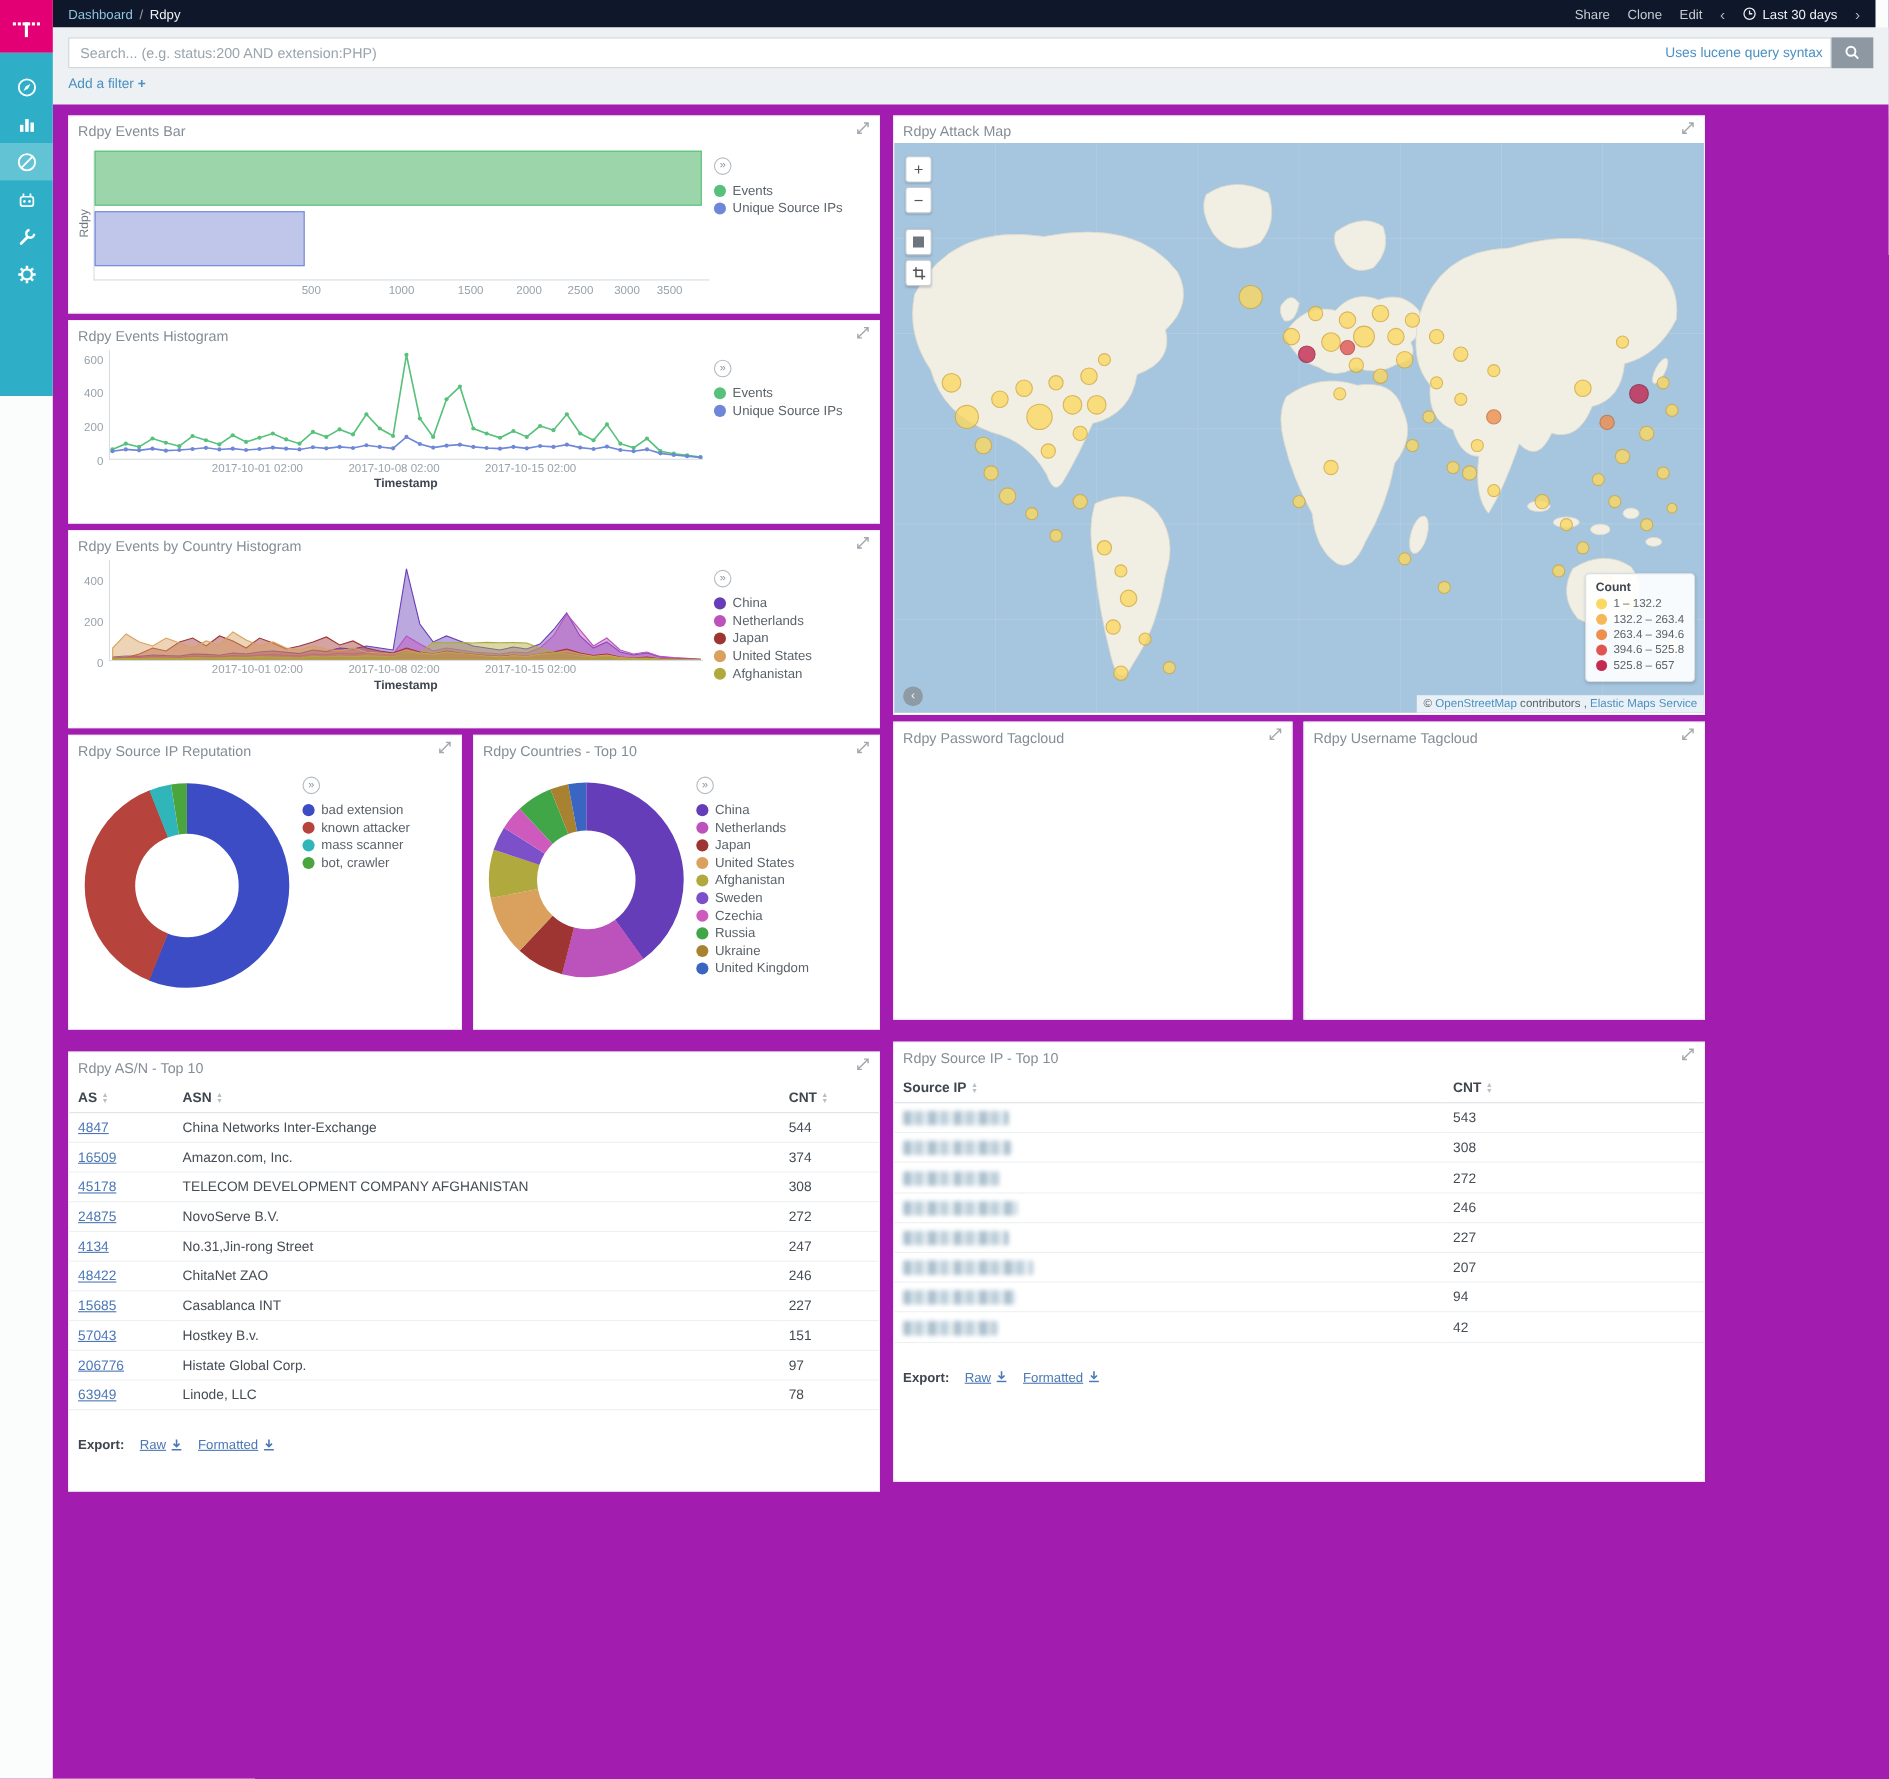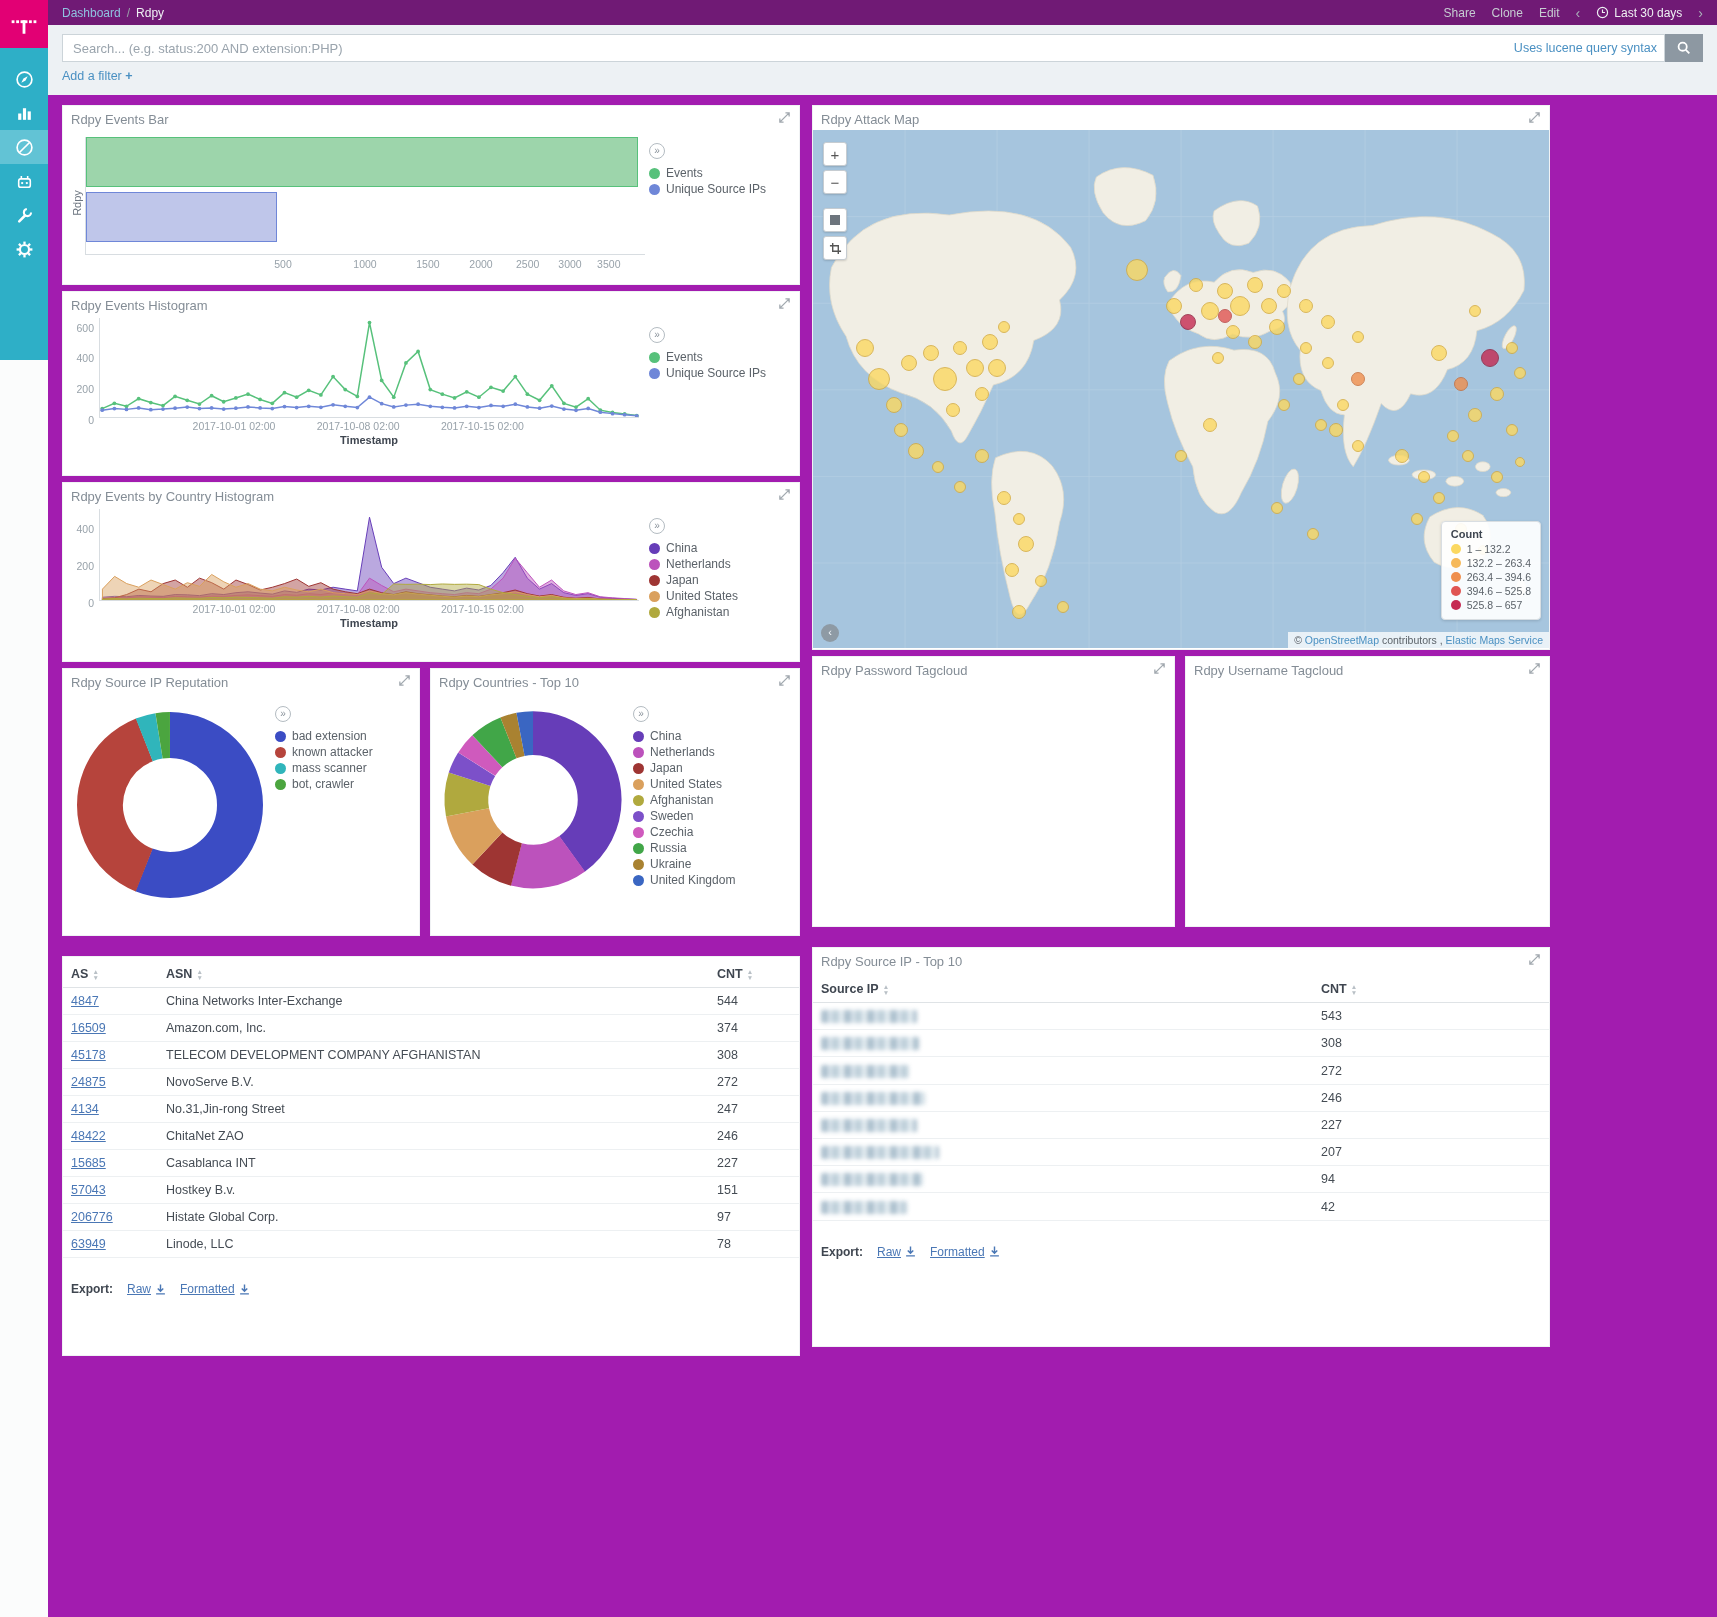--- a/index.html
+++ b/index.html
@@ -2,21 +2,21 @@
 <html><head>
 <meta charset="utf-8">
 <style>
 *{margin:0;padding:0;box-sizing:border-box;}
 html,body{width:1717px;height:1617px;}
 body{position:relative;font-family:"Liberation Sans",sans-serif;background:#fbfcfc;overflow:hidden;color:#454c54;}
 a{text-decoration:none;cursor:pointer;}
 
 
 .logo{position:absolute;top:0;left:0;width:48px;height:48px;background:#e20074;display:flex;align-items:center;justify-content:center;z-index:5;}
-.topbar{position:absolute;left:48px;right:0;top:0;height:25px;background:#701a75;display:flex;align-items:center;padding:0 14px;font-size:12px;color:#c6ccd2;}
+.topbar{position:absolute;left:48px;right:12px;top:0;height:25px;background:#0f172a;display:flex;align-items:center;padding:0 14px;font-size:12px;color:#c6ccd2;}
 .crumbs{display:flex;align-items:center;gap:6px;}
 .crumb-root{color:#8fc3e0;}
 .crumb-sep{color:#9aa2aa;}
 .crumb-cur{color:#eef1f3;}
 .top-actions{margin-left:auto;display:flex;align-items:center;gap:16px;}
 .top-actions a{color:#c6ccd2;}
 .chev{color:#aab2ba;font-size:14px;cursor:pointer;}
 .timepick{display:flex;align-items:center;gap:5px;color:#eef1f3;cursor:pointer;}
 .sidebar{position:absolute;left:0;top:48px;width:48px;height:312px;background:#2eafc7;z-index:5;padding-top:14px;}
 .side-item{width:48px;height:34px;display:flex;align-items:center;justify-content:center;cursor:pointer;}
@@ -566,20 +566,28 @@
                   <span class="legend-dot" style="background: rgb(58, 102, 194);"></span>
                   <span class="legend-label">United Kingdom</span>
                 </div>
               </div>
           </div>
         </div>
       </div>
     </div>
 
     <div class="panel" style="margin-top:14px;min-height:400px;">
+      <div class="phead">
+        <span class="ptitle">Rdpy AS/N - Top 10</span>
+        <span class="expand">
+          <svg width="13" height="13" viewBox="0 0 14 14">
+              <path d="M2 12 L12 2 M8 2 h4 v4 M2 8 v4 h4" fill="none" stroke="#8a939b" stroke-width="1.4"></path>
+            </svg>
+        </span>
+      </div>
       <table class="ktable">
         <thead>
             <tr>
           <th style="width:95px;"><span>AS</span><span class="sort">
                   <span>▲</span>
                   <span>▼</span>
                 </span></th>
           <th><span>ASN</span><span class="sort">
                   <span>▲</span>
                   <span>▼</span>

